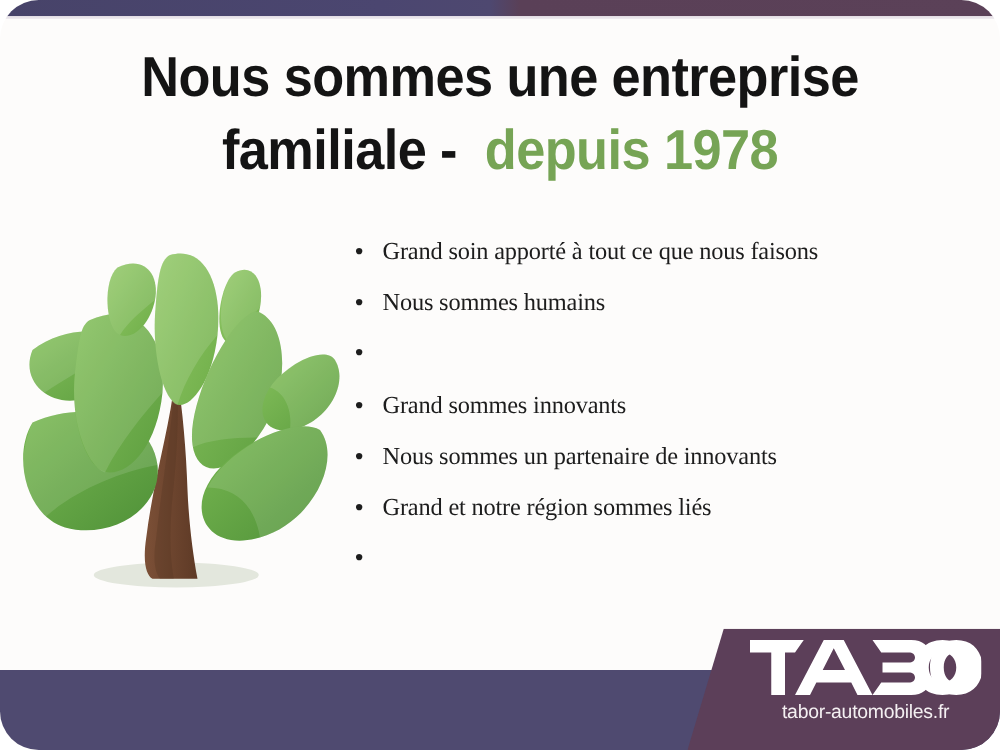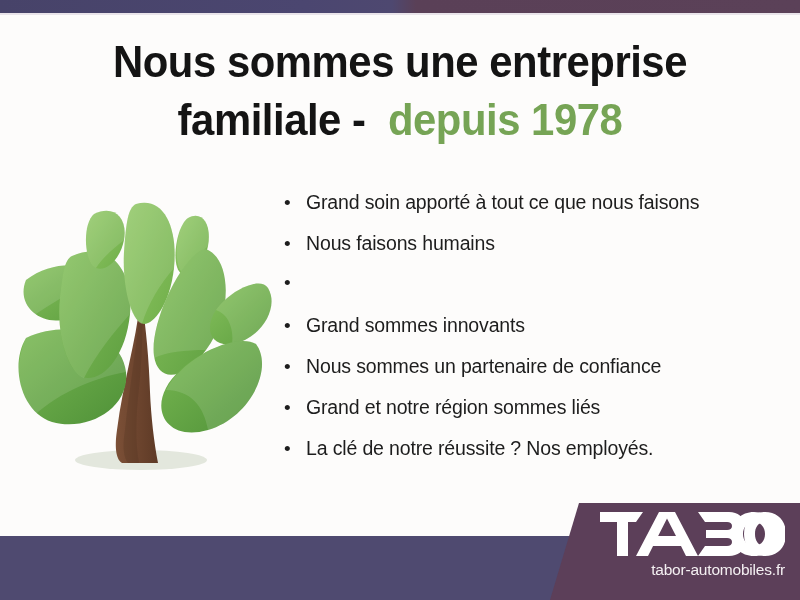--- a/index.html
+++ b/index.html
@@ -12,20 +12,21 @@
     overflow: hidden;
     font-family: "Liberation Sans", sans-serif;
     background: #ffffff;
   }
   #slide {
     position: relative;
     width: 800px;
     height: 600px;
     background: #fdfcfb;
     overflow: hidden;
+    border-radius: 31px;
   }
 
   
   #top-bar {
     position: absolute;
     top: 0; left: 0;
     width: 800px;
     height: 13px;
     background: linear-gradient(to right, #474369 0%, #4b4670 38%, #4e4870 49%, #5a4057 52%, #5b4158 100%);
   }
@@ -83,21 +84,21 @@
     white-space: nowrap;
     letter-spacing: -0.15px;
   }
   .bullet-dot {
     width: 22px;
     flex: 0 0 22px;
     font-size: 19px;
     line-height: 1;
     color: #1d1d1d;
   }
-  .bullet-text { flex: 0 1 auto; }
+  .bullet-text { flex: 0 1 auto; font-family: Liberation Serif, serif; }
 
   
   #bottom-bar {
     position: absolute;
     left: 0;
     top: 536px;
     width: 800px;
     height: 64px;
     background: #4f4a70;
   }
@@ -115,21 +116,21 @@
     left: 600px;
     top: 512px;
     height: 44px;
     width: 185px;
   }
   #logo-url {
     position: absolute;
     left: 600px;
     top: 561px;
     width: 185px;
-    text-align: right;
+    text-align: center;
     font-size: 15.5px;
     color: #f4f0f2;
     letter-spacing: -0.2px;
     white-space: nowrap;
   }
 </style>
 </head>
 <body>
 
 <div id="slide">
@@ -199,40 +200,39 @@
     </svg>
   </div>
 
   <div id="bullet-list">
     <div class="bullet-row">
       <span class="bullet-dot">•</span>
       <span class="bullet-text">Grand soin apporté à tout ce que nous faisons</span>
     </div>
     <div class="bullet-row">
       <span class="bullet-dot">•</span>
-      <span class="bullet-text">Nous faisons humains</span>
+      <span class="bullet-text">Nous sommes humains</span>
     </div>
     <div class="bullet-row">
       <span class="bullet-dot">•</span>
     </div>
     <div class="bullet-row">
       <span class="bullet-dot">•</span>
       <span class="bullet-text">Grand sommes innovants</span>
     </div>
     <div class="bullet-row">
       <span class="bullet-dot">•</span>
-      <span class="bullet-text">Nous sommes un partenaire de confiance</span>
+      <span class="bullet-text">Nous sommes un partenaire de innovants</span>
     </div>
     <div class="bullet-row">
       <span class="bullet-dot">•</span>
       <span class="bullet-text">Grand et notre région sommes liés</span>
     </div>
     <div class="bullet-row">
       <span class="bullet-dot">•</span>
-      <span class="bullet-text">La clé de notre réussite ? Nos employés.</span>
     </div>
   </div>
 
   <div id="bottom-bar"></div>
   <div id="logo-panel"></div>
 
   <div id="logo-wordmark">
     <svg viewBox="0 0 370 88" width="185" height="44">
       <g fill="#ffffff">
 

